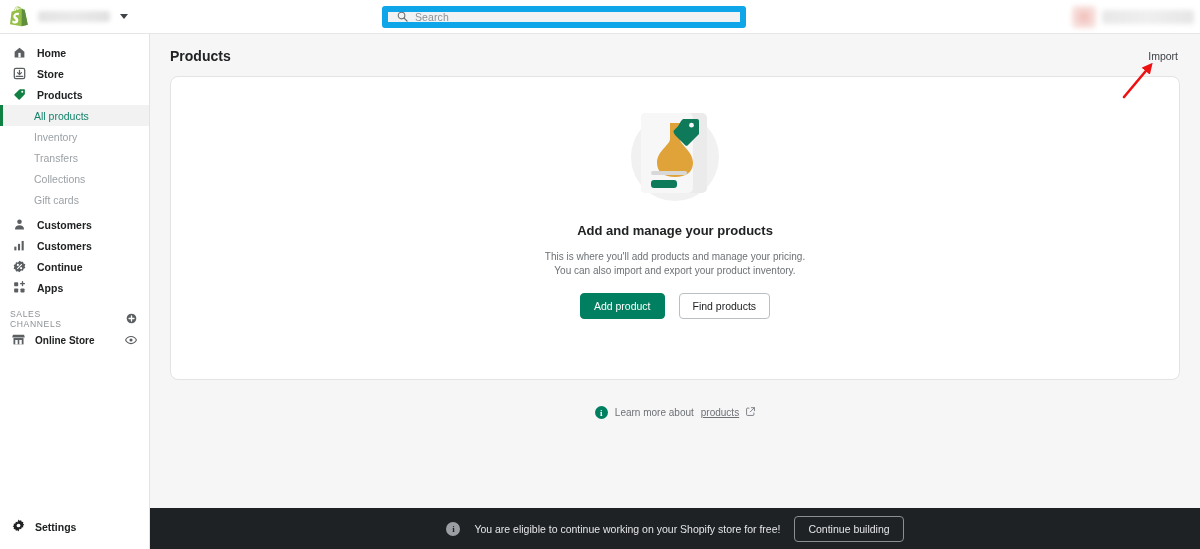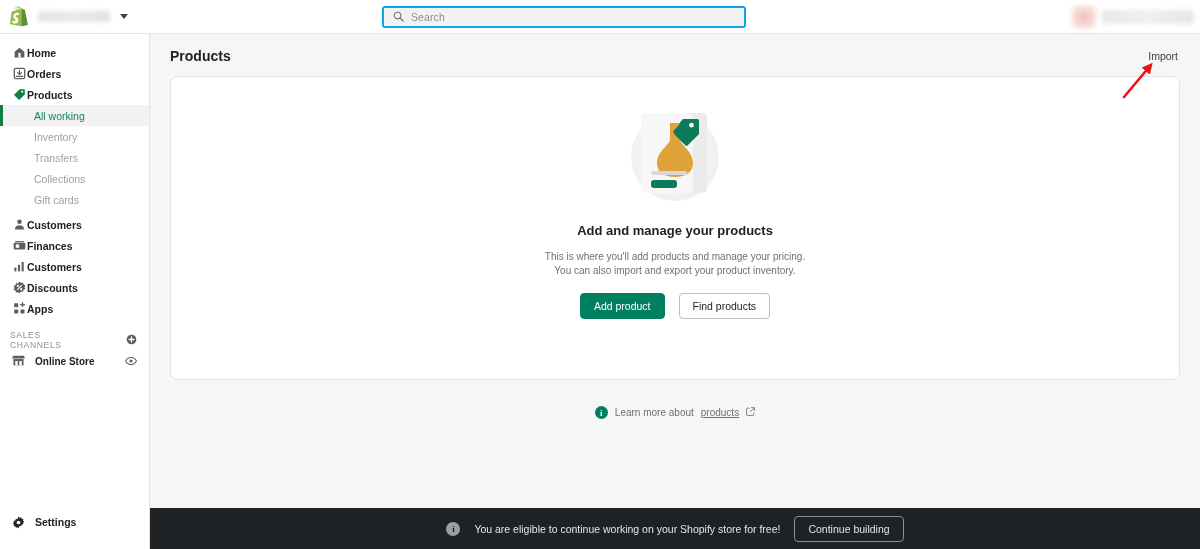--- a/index.html
+++ b/index.html
@@ -28,21 +28,21 @@
   .caret-down {
     width: 0; height: 0; margin-left: 2px;
     border-left: 4px solid transparent;
     border-right: 4px solid transparent;
     border-top: 5px solid #3f4246;
   }
   .search-wrap { position: absolute; left: 382px; top: 6px; width: 364px; height: 22px; }
   .search-box {
     width: 100%; height: 100%;
     background: #f1f2f3;
-    border: 2px solid #0ea5e9;
+    border: 6px solid #0ea5e9;
     border-radius: 3px;
     display: flex; align-items: center; gap: 7px;
     padding-left: 9px;
   }
   .search-placeholder { font-size: 10.5px; color: #8c9196; letter-spacing: .1px; }
   .user-area {
     position: absolute; right: 6px; top: 5px;
     display: flex; align-items: center; gap: 6px;
     height: 24px;
   }
@@ -59,21 +59,21 @@
 
   
   .sidebar {
     position: absolute; top: 34px; left: 0;
     width: 150px; height: 515px;
     background: #fff;
     border-right: 1px solid #e1e3e5;
   }
   .nav-item {
     position: relative;
-    display: flex; align-items: center; 
+    display: flex; align-items: center; gap: 10px;
     height: 21px; padding-left: 12px;
     font-size: 10.5px; font-weight: bold; color: #202223;
   }
   .nav-item .ico { width: 15px; height: 15px; display: flex; align-items: center; justify-content: center; }
   .subnav-item {
     position: relative;
     display: flex; align-items: center;
     height: 21px; padding-left: 34px;
     font-size: 10.5px; color: #9ba1a6;
   }
@@ -94,21 +94,21 @@
     gap: 44px;
   }
   .channel-item {
     display: flex; align-items: center; gap: 10px;
     height: 21px; padding-left: 12px; padding-right: 12px;
     font-size: 10px; font-weight: bold; color: #202223;
   }
   .channel-item .grow { flex: 1; }
   .settings-item {
     position: absolute; bottom: 12px; left: 0;
-    display: flex; align-items: flex-start; gap: 10px;
+    display: flex; align-items: center; gap: 10px;
     height: 21px; padding-left: 12px;
     font-size: 10.5px; font-weight: bold; color: #202223;
   }
 
   
   .main {
     position: absolute; top: 34px; left: 150px;
     width: 1050px; height: 515px;
     background: #f6f6f7;
   }
@@ -242,36 +242,36 @@
       <span>Home</span>
     </div>
     <div class="nav-item">
       <span class="ico">
         <svg width="13" height="13" viewBox="0 0 16 16">
           <rect x="1.6" y="1.6" width="12.8" height="12.8" rx="2" fill="none" stroke="#5c5f62" stroke-width="1.6"></rect>
           <path d="M8 4v5M5.6 7L8 9.4 10.4 7" fill="none" stroke="#5c5f62" stroke-width="1.5" stroke-linecap="round" stroke-linejoin="round"></path>
           <line x1="4" y1="11.6" x2="12" y2="11.6" stroke="#5c5f62" stroke-width="1.5" stroke-linecap="round"></line>
         </svg>
       </span>
-      <span>Orders</span>
+      <span>Store</span>
     </div>
     <div class="nav-item">
       <span class="ico">
         <svg width="13" height="13" viewBox="0 0 16 16">
           <path d="M8.6 1.4H14a.6.6 0 01.6.6v5.4a1 1 0 01-.3.7l-6 6a1 1 0 01-1.4 0L1.9 9.1a1 1 0 010-1.4l6-6a1 1 0 01.7-.3z" fill="#108043"></path>
           <circle cx="11.4" cy="4.6" r="1.25" fill="#fff"></circle>
         </svg>
       </span>
       <span>Products</span>
     </div>
   </div>
 
   <div>
     <div class="subnav-item active">
-      <span>All working</span>
+      <span>All products</span>
     </div>
     <div class="subnav-item">
       <span>Inventory</span>
     </div>
     <div class="subnav-item">
       <span>Transfers</span>
     </div>
     <div class="subnav-item">
       <span>Collections</span>
     </div>
@@ -282,51 +282,41 @@
 
   <div style="margin-top:4px">
     <div class="nav-item">
       <span class="ico">
         <svg width="13" height="13" viewBox="0 0 16 16">
             <circle cx="8" cy="4.6" r="2.8" fill="#5c5f62"></circle>
             <path d="M2.4 14c0-3.1 2.5-5 5.6-5s5.6 1.9 5.6 5z" fill="#5c5f62"></path>
           </svg>
       </span>
       <span>Customers</span>
-    </div>
-    <div class="nav-item">
-      <span class="ico">
-        <svg width="13" height="13" viewBox="0 0 16 16">
-          <rect x="0.8" y="4.6" width="14.4" height="8.2" rx="1" fill="#5c5f62"></rect>
-          <rect x="2.6" y="2.6" width="11" height="1.4" fill="#5c5f62"></rect>
-          <rect x="3.4" y="6.6" width="4.2" height="4.2" fill="#fff"></rect>
-        </svg>
-      </span>
-      <span>Finances</span>
     </div>
     <div class="nav-item">
       <span class="ico">
         <svg width="13" height="13" viewBox="0 0 16 16">
           <rect x="1.6" y="9.4" width="2.6" height="4.6" fill="#5c5f62"></rect>
           <rect x="6.1" y="6" width="2.6" height="8" fill="#5c5f62"></rect>
           <rect x="10.6" y="2.4" width="2.6" height="11.6" fill="#5c5f62"></rect>
         </svg>
       </span>
       <span>Customers</span>
     </div>
     <div class="nav-item">
       <span class="ico">
         <svg width="13" height="13" viewBox="0 0 16 16">
           <path d="M8 .8l1.9 1.5 2.4-.3.7 2.3 2.2 1-.9 2.3.9 2.3-2.2 1-.7 2.3-2.4-.3L8 15.2l-1.9-1.5-2.4.3-.7-2.3-2.2-1 .9-2.3L.8 6.1l2.2-1 .7-2.3 2.4.3z" fill="#5c5f62"></path>
           <circle cx="6" cy="6" r="1.3" fill="#fff"></circle>
           <circle cx="10" cy="10" r="1.3" fill="#fff"></circle>
           <line x1="10.8" y1="5.2" x2="5.2" y2="10.8" stroke="#fff" stroke-width="1.3"></line>
         </svg>
       </span>
-      <span>Discounts</span>
+      <span>Continue</span>
     </div>
     <div class="nav-item">
       <span class="ico">
         <svg width="13" height="13" viewBox="0 0 16 16">
           <rect x="1.4" y="1.4" width="5" height="5" rx="1" fill="#5c5f62"></rect>
           <rect x="1.4" y="9.2" width="5" height="5" rx="1" fill="#5c5f62"></rect>
           <rect x="9.2" y="9.2" width="5" height="5" rx="1" fill="#5c5f62"></rect>
           <path d="M11.7 1v4.6M9.4 3.3H14" stroke="#5c5f62" stroke-width="1.7" stroke-linecap="round"></path>
         </svg>
       </span>

